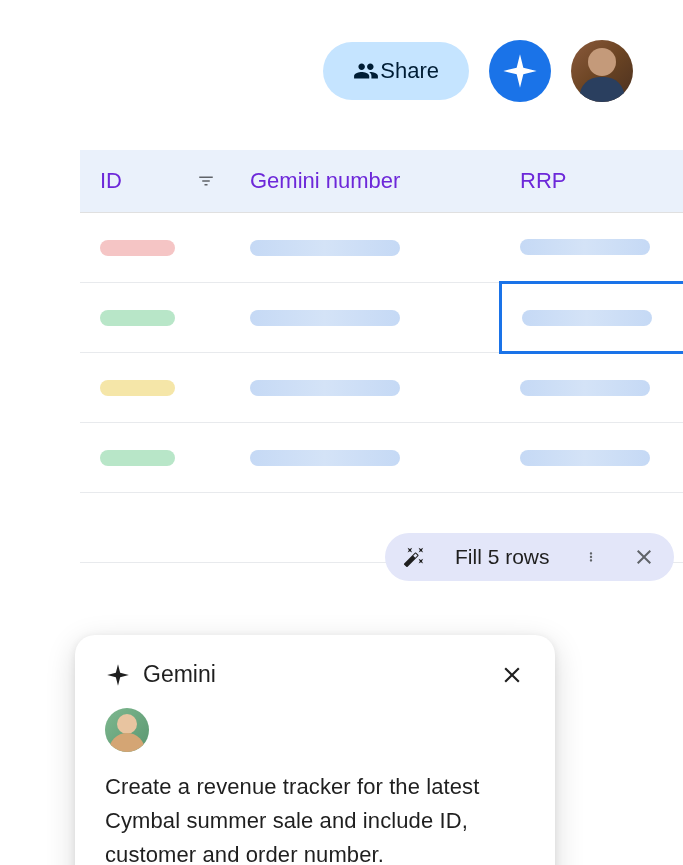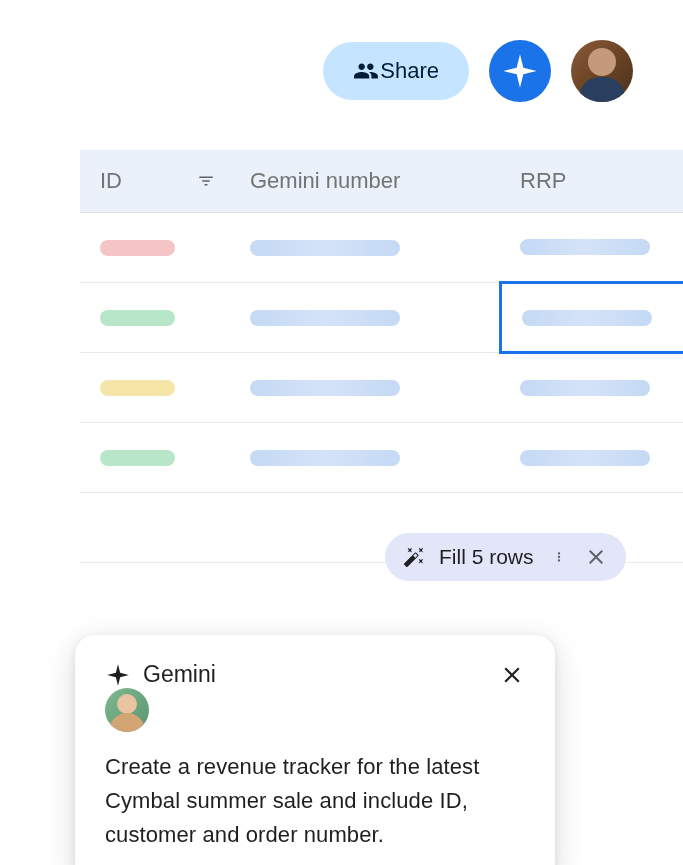--- a/index.html
+++ b/index.html
@@ -92,21 +92,21 @@
       border-collapse: collapse;
     }
     thead tr {
       background: #eaf1fb;
     }
     th {
       text-align: left;
       padding: 18px 20px;
       font-size: 22px;
       font-weight: 500;
-      color: #737373;
+      color: #6d28d9;
       border-bottom: 1px solid #e0e0e0;
       position: relative;
     }
     th:first-child { width: 150px; }
     th:nth-child(2) { width: 270px; }
     .filter-icon {
       position: absolute;
       right: 15px;
       top: 50%;
       transform: translateY(-50%);
@@ -146,21 +146,21 @@
       border-radius: 50%;
     }
     
     
     .fill-chip {
       position: absolute;
       top: 533px;
       left: 385px;
       display: flex;
       align-items: center;
-      gap: 14px;
+      gap: 30px;
       background: #e3e6f9;
       border-radius: 30px;
       padding: 12px 18px;
       font-size: 21px;
       color: #1f1f1f;
       z-index: 10;
       cursor: pointer;
     }
     .fill-chip .wand { width: 22px; height: 22px; }
     .fill-chip .more { cursor: pointer; padding: 0 4px; }
@@ -175,20 +175,21 @@
       background: white;
       border-radius: 20px;
       box-shadow: 0 8px 30px rgba(0,0,0,0.15), 0 2px 8px rgba(0,0,0,0.08);
       padding: 26px 30px 30px;
       z-index: 20;
     }
     .panel-header {
       display: flex;
       align-items: center;
       justify-content: space-between;
+      margin-bottom: 20px;
     }
     .panel-title {
       display: flex;
       align-items: center;
       gap: 12px;
       font-size: 23px;
       font-weight: 500;
       color: #1f1f1f;
     }
     .panel-title svg { width: 26px; height: 26px; }

